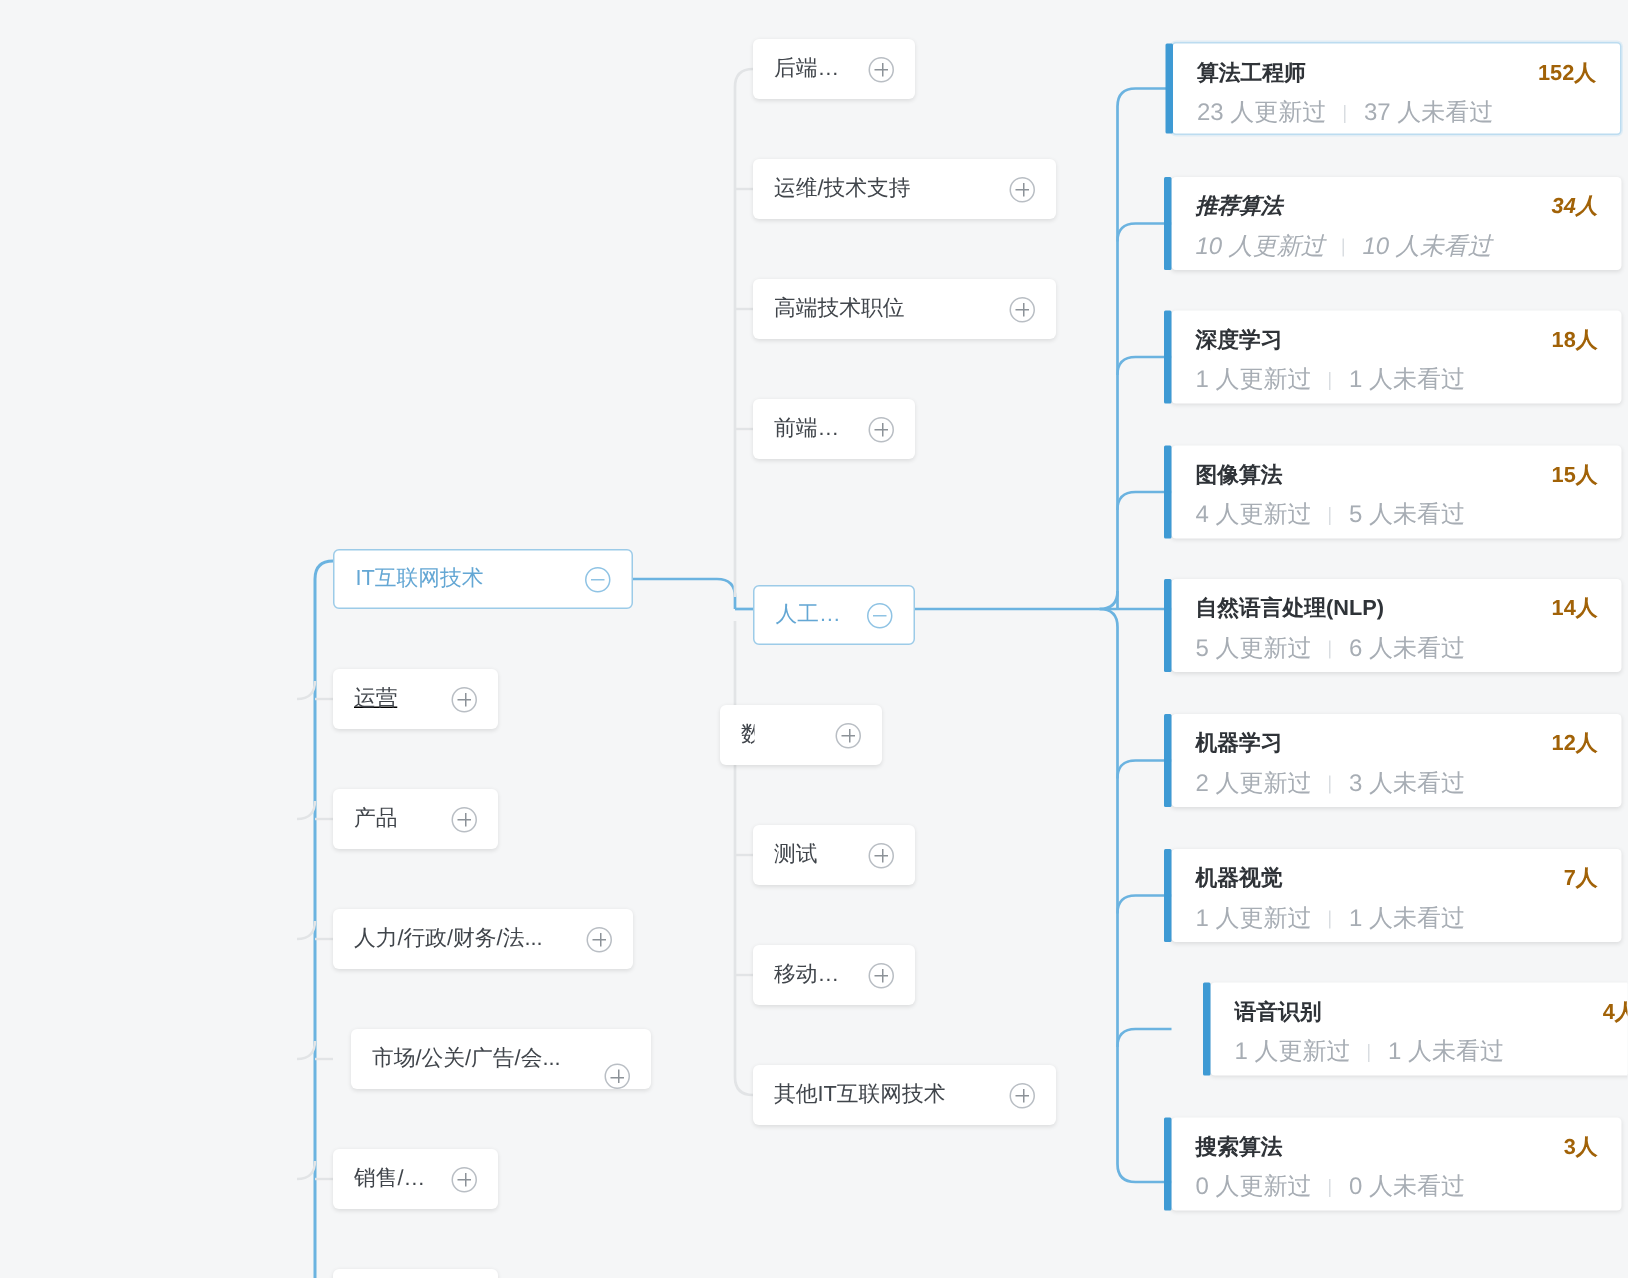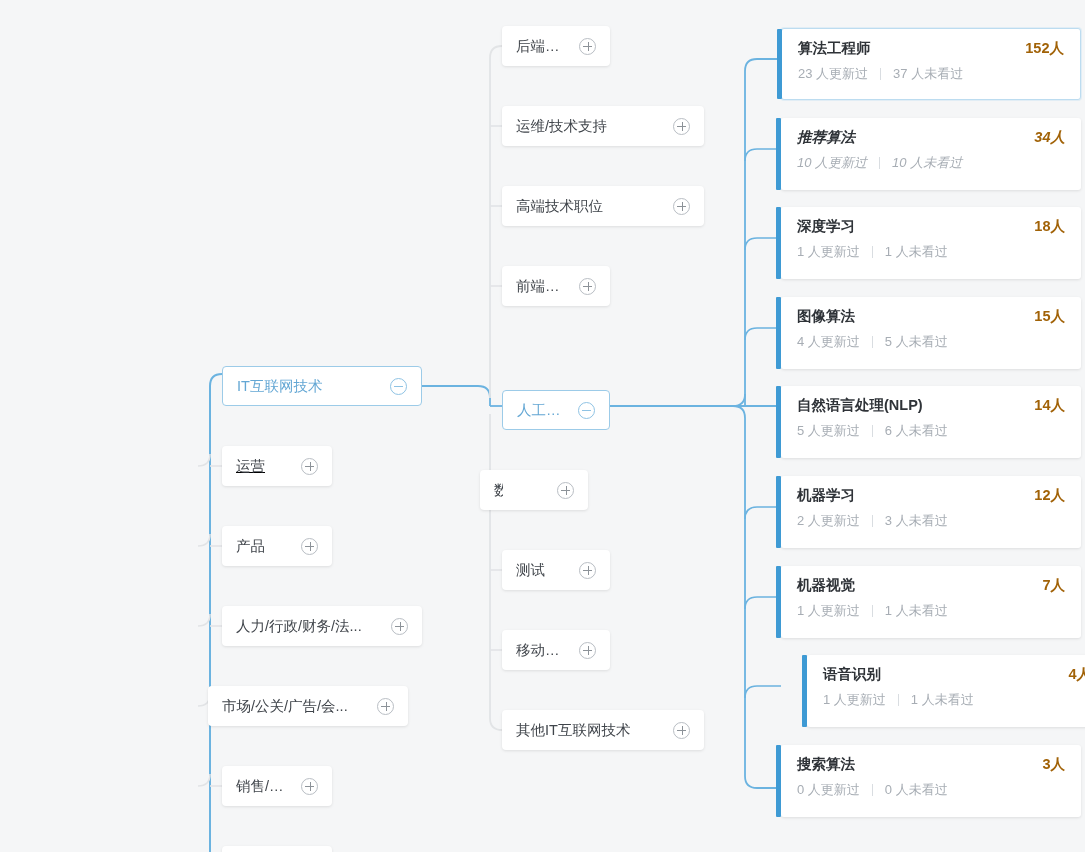--- a/index.html
+++ b/index.html
@@ -68,21 +68,21 @@
   .jobcard{
     position:absolute;
     box-sizing:border-box;
     background:#ffffff;
     border-radius:3px;
     box-shadow:0 1px 3px rgba(0,0,0,.10);
     padding:10px 16px 9px 16px;
     cursor:pointer;
     z-index:5;
     width:300px;
-    height:72px;
+    height:62px;
   }
   .jobcard.selected{
     border:1px solid #bcdcf0;
     box-shadow:0 0 0 1px rgba(188,220,240,.35);
   }
   .jobcard .bar{
     position:absolute;
     left:-5px;top:0;
     width:5px;height:100%;
     background:#3e9ad4;
@@ -92,21 +92,21 @@
     display:flex;align-items:baseline;justify-content:space-between;
   }
   .jobcard .title{
     font-size:14.5px;font-weight:bold;color:#2f3338;white-space:nowrap;
   }
   .jobcard .count{
     font-size:14.5px;font-weight:bold;color:#a16207;white-space:nowrap;
   }
   .jobcard .row2{
     margin-top:7px;
-    font-size:13px;color:#a7adb4;white-space:nowrap;
+    font-size:16px;color:#a7adb4;white-space:nowrap;
     display:flex;align-items:center;
   }
   .jobcard .sep{
     display:inline-block;
     width:1px;height:12px;background:#d9dde1;
     margin:0 12px;
   }
 </style>
 </head>
 <body>
@@ -172,21 +172,21 @@
     <span class="toggle"></span>
   </div>
   <div class="node" style="left:222px;top:526px;width:110px;">
     <span class="label">产品</span>
     <span class="toggle"></span>
   </div>
   <div class="node" style="left:222px;top:606px;width:200px;">
     <span class="label">人力/行政/财务/法...</span>
     <span class="toggle"></span>
   </div>
-  <div class="node" style="left:208px;top:686px;width:200px;">
+  <div class="node" style="left:234px;top:686px;width:200px;align-items:flex-end;">
     <span class="label">市场/公关/广告/会...</span>
     <span class="toggle"></span>
   </div>
   <div class="node" style="left:222px;top:766px;width:110px;">
     <span class="label">销售/客服</span>
     <span class="toggle"></span>
   </div>
   <div class="node" style="left:222px;top:846px;width:110px;">
     <span class="label"></span>
   </div>

